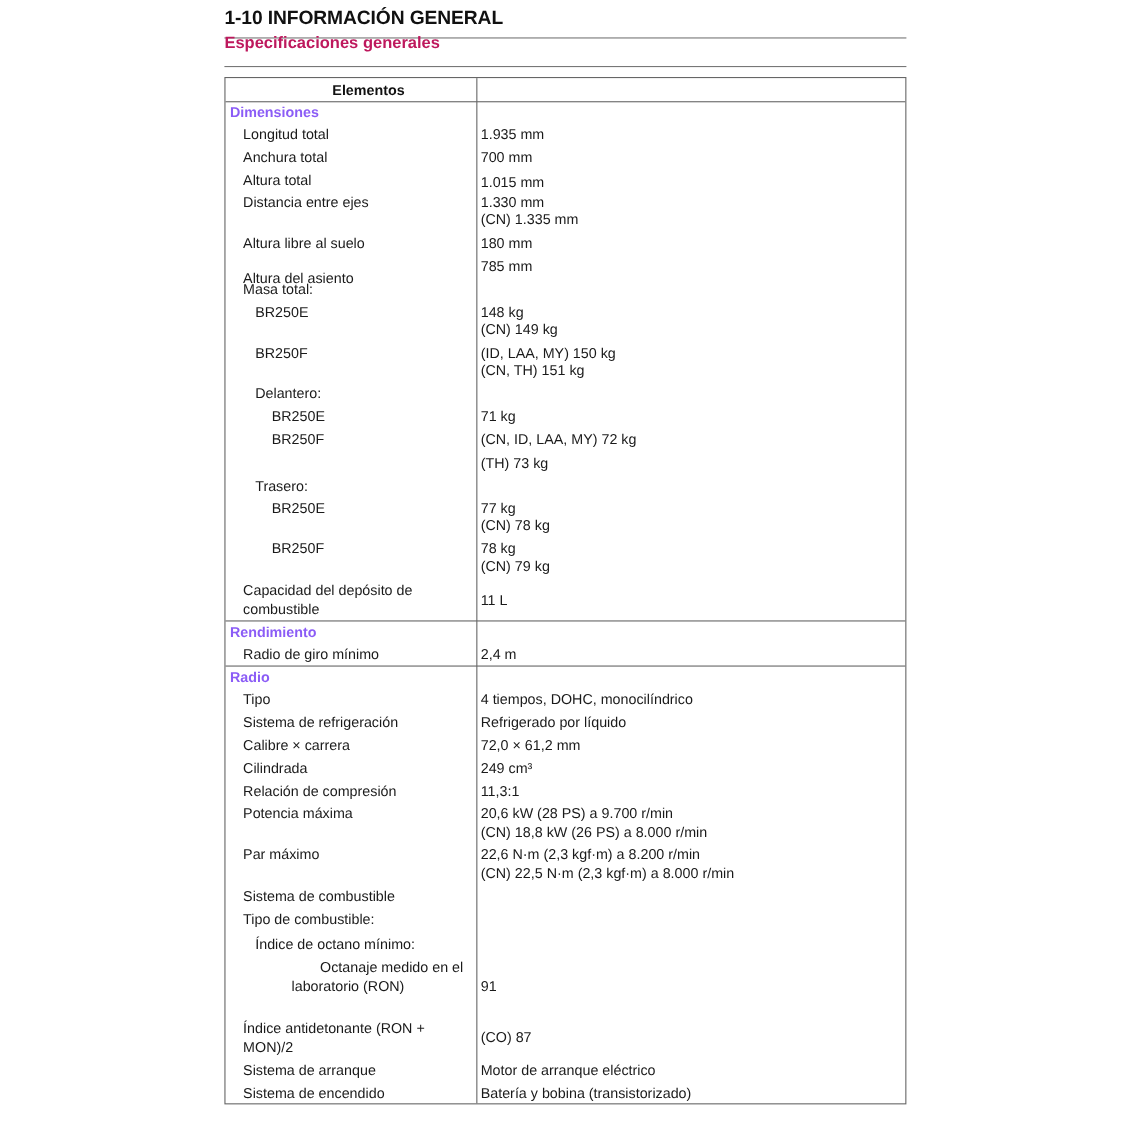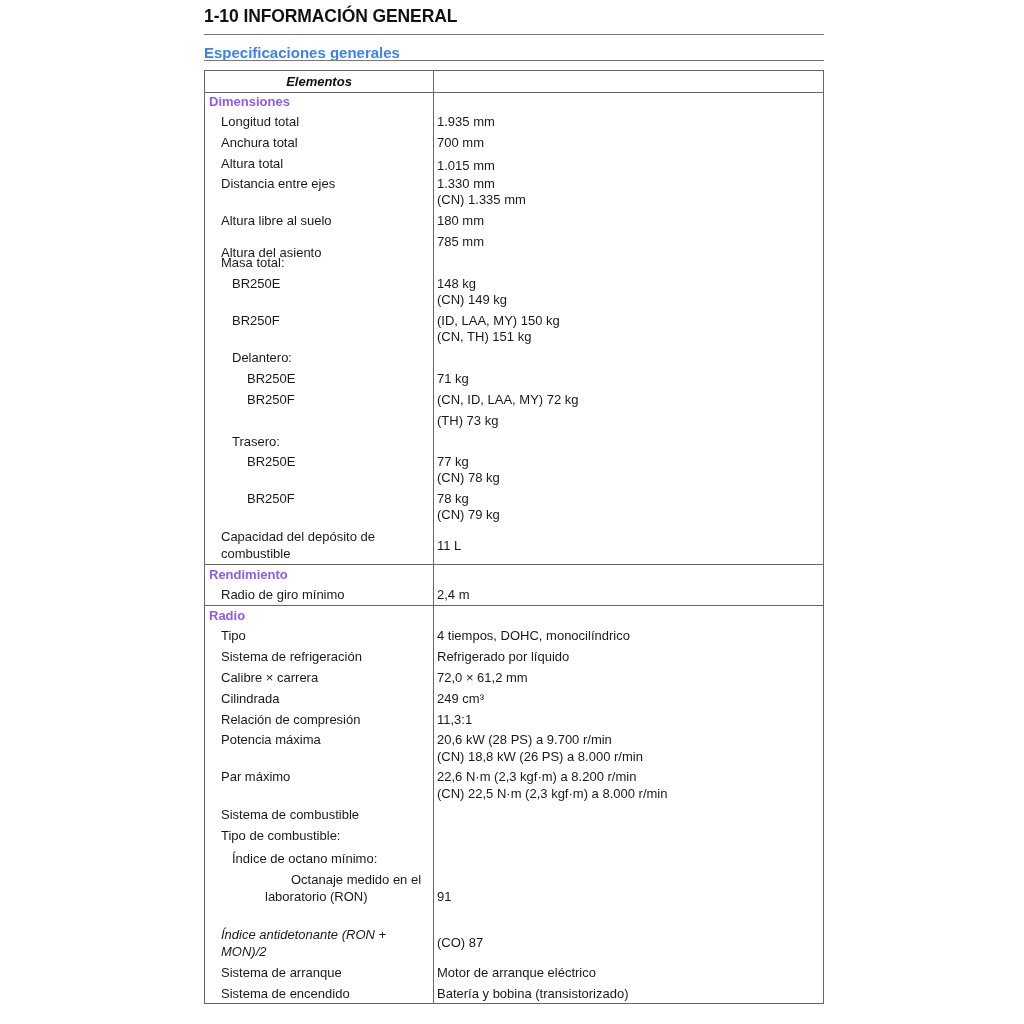--- a/index.html
+++ b/index.html
@@ -18,42 +18,42 @@
     font-size: 17.5px; font-weight: bold; letter-spacing: -0.1px;
     color: #111;
   }
   .rule {
     position: absolute; left: 204px; width: 620px; height: 0;
     border-top: 1px solid #777;
   }
   .rule.r1 { top: 34px; }
   .rule.r2 { top: 60px; }
   .subtitle {
-    position: absolute; left: 204px; top: 44px;
-    font-size: 15px; font-weight: bold; color: #3b82f6;
+    position: absolute; left: 204px; top: 31px;
+    font-size: 15px; font-weight: bold; color: #be185d;
   }
   .spec-table {
     position: absolute; left: 204px; top: 70px;
     width: 620px; height: 934px;
     border: 1px solid #666;
     box-sizing: border-box;
   }
   .col-divider {
     position: absolute; left: 228px; top: 0; bottom: 0;
     border-left: 1px solid #666;
   }
   .hline {
     position: absolute; left: 0; right: 0; height: 0;
     border-top: 1px solid #666;
   }
   .hdr {
     position: absolute; top: 3px; font-size: 13px; font-weight: bold; color: #111;
     text-align: center;
   }
-  .hdr.left { left: 0; width: 228px; font-style: italic; }
+  .hdr.left { left: 16px; width: 228px; }
   .hdr.right { left: 229px; right: 0; }
   .cell {
     position: absolute; font-size: 13px; line-height: 16.5px; color: #1a1a1a;
     white-space: nowrap;
   }
   .section { font-weight: bold; color: #8b5cf6; left: 4px; }
   .val { left: 232px; }
   .i1 { left: 16px; }
   .i2 { left: 27px; }
   .i3 { left: 42px; }
@@ -163,21 +163,21 @@
 
   <div class="cell i1" style="top:736px">Sistema de combustible</div>
 
   <div class="cell i1" style="top:757px">Tipo de combustible:</div>
 
   <div class="cell i2" style="top:780px">Índice de octano mínimo:</div>
 
   <div class="cell i1 wrap ind-first" style="top:801px; width:180px;">Octanaje medido en el laboratorio (RON)</div>
   <div class="cell val" style="top:818px">91</div>
 
-  <div class="cell i1 wrap" style="top:856px; width:190px;font-style:italic;">Índice antidetonante (RON + MON)/2</div>
+  <div class="cell i1 wrap" style="top:856px; width:190px;">Índice antidetonante (RON + MON)/2</div>
   <div class="cell val" style="top:864px">(CO) 87</div>
 
   <div class="cell i1" style="top:894px">Sistema de arranque</div>
   <div class="cell val" style="top:894px">Motor de arranque eléctrico</div>
 
   <div class="cell i1" style="top:915px">Sistema de encendido</div>
   <div class="cell val" style="top:915px">Batería y bobina (transistorizado)</div>
 </div>
 
 </body></html>

